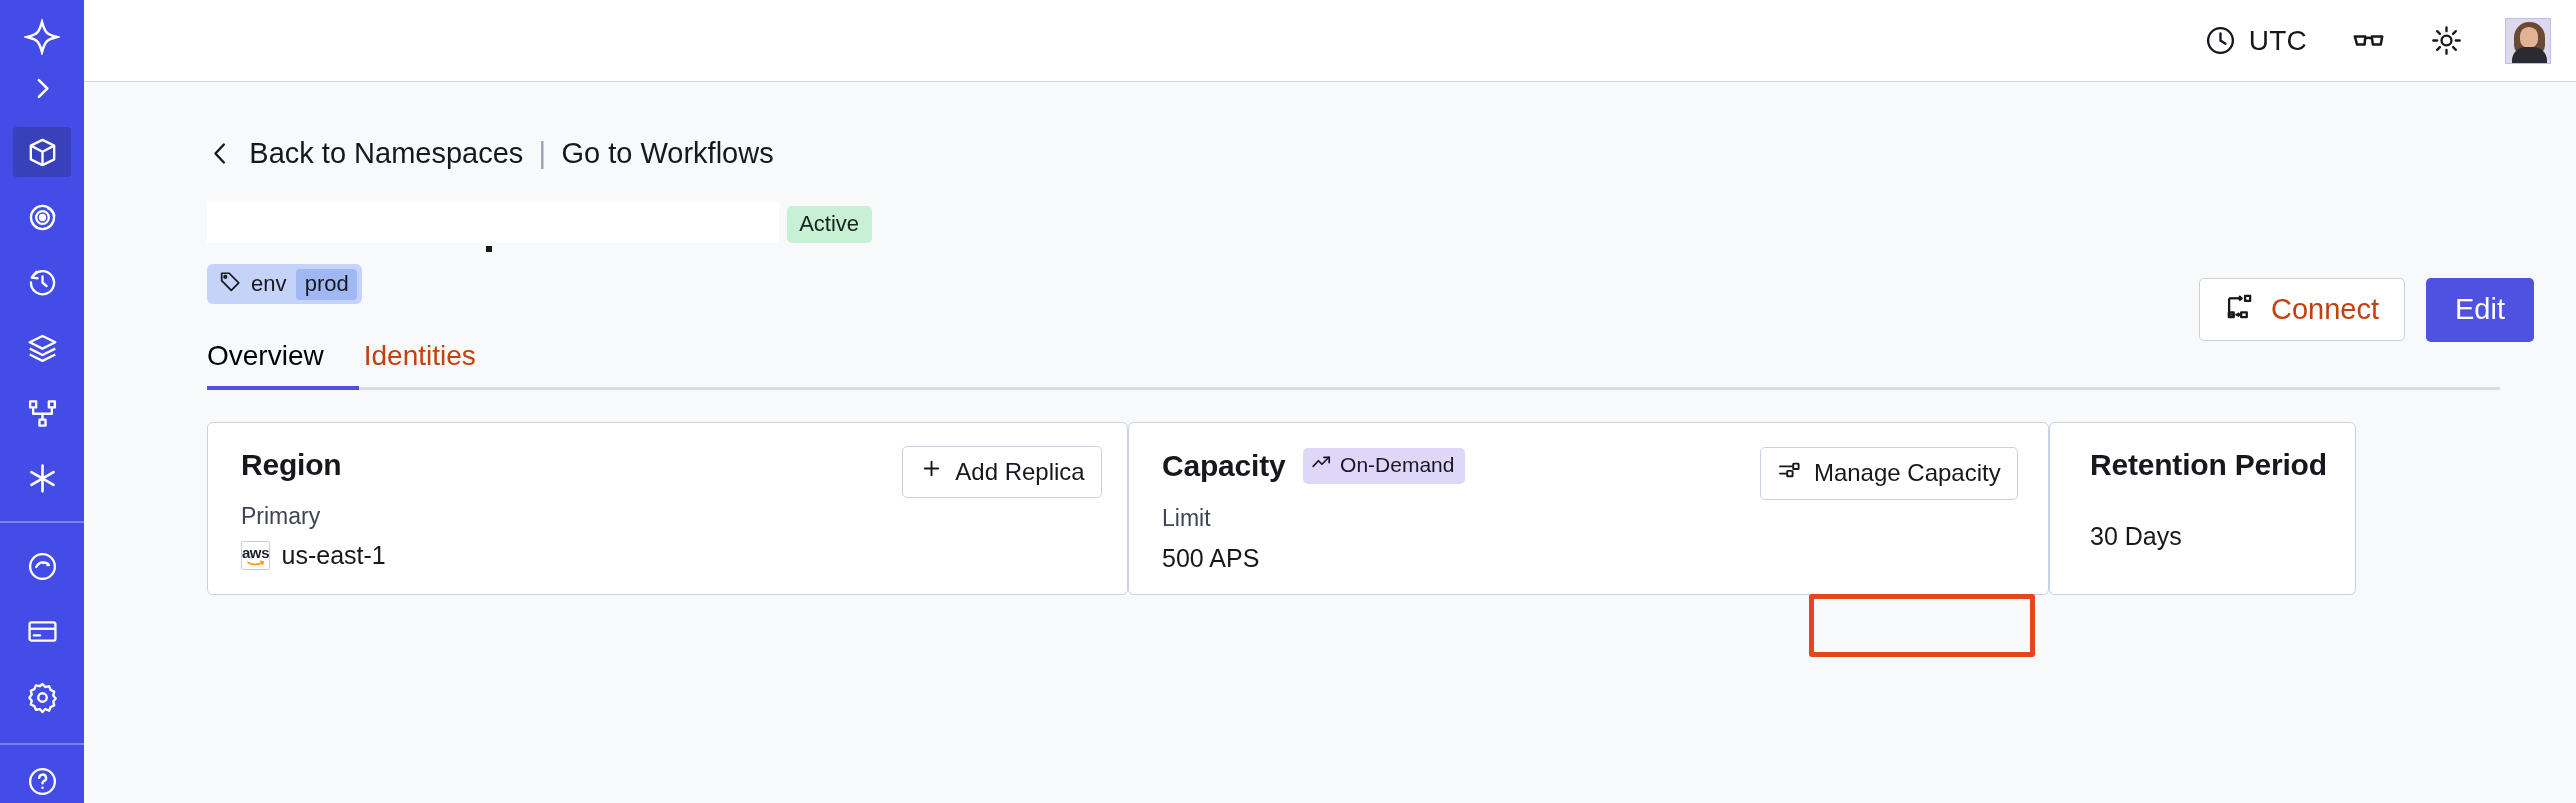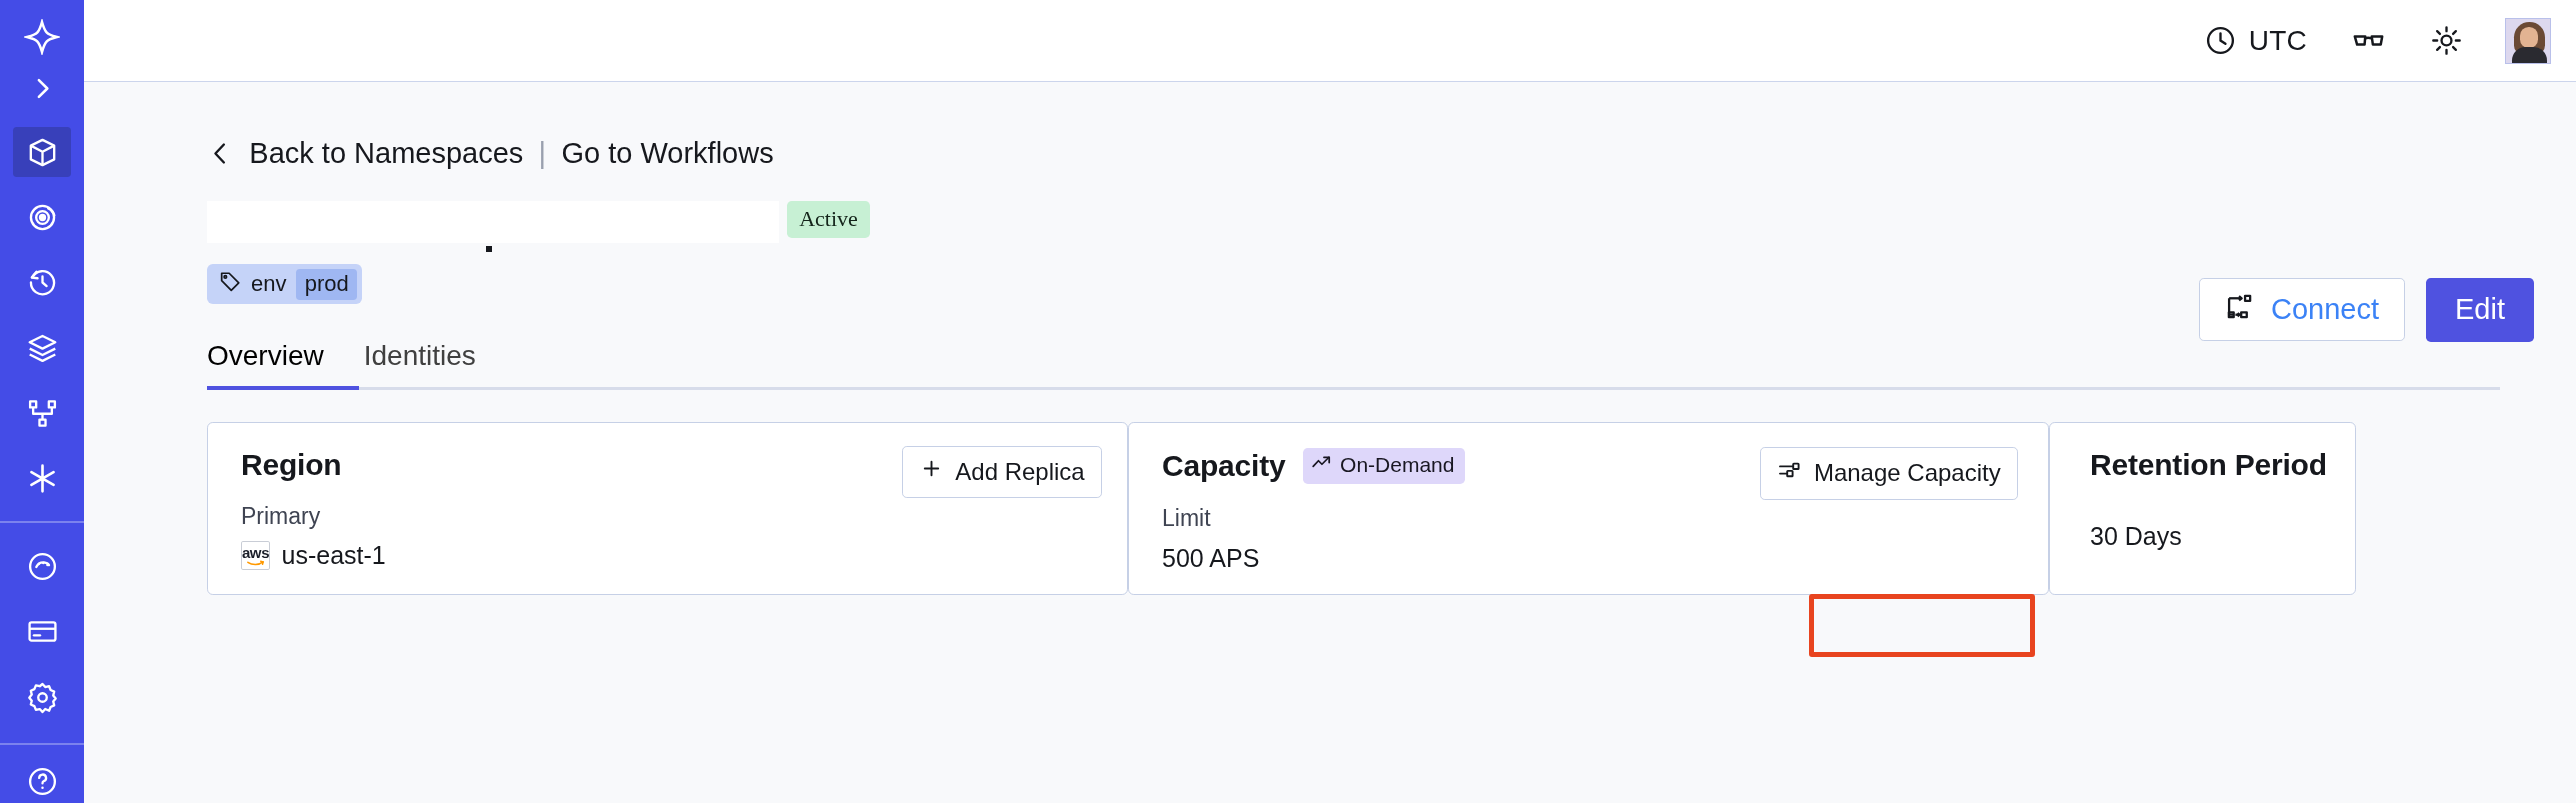--- a/index.html
+++ b/index.html
@@ -63,39 +63,39 @@
 
   
   .content { flex: 1 1 auto; background:#f8f9fb; padding: 0 38px 0 0; overflow:hidden; }
 
   .breadcrumb { display:flex; align-items:center; gap:15.3px;
                 margin: 55px 0 0 123px; font-size: 29px; color:#16181d; }
   .bc-link { cursor:pointer; white-space:nowrap; }
   .bc-sep { color: #9aa0ae; font-weight: 300; }
   .bc-chevron { cursor:pointer; display:flex; align-items:center; }
 
-  .title-row { display:flex; align-items:flex-start; margin: 31px 0 0 123px; position:relative;font-family:Liberation Serif, serif; }
+  .title-row { display:flex; align-items:flex-end; margin: 31px 0 0 123px; position:relative; }
   .title-redacted { width: 572px; height: 42px; background:#ffffff; flex:0 0 572px; }
   .title-dot { position:absolute; left:279px; top: 45px; width:5.8px; height:5.8px; background:#16181d; }
   .badge-active {
     margin-left: 7.7px; background: #c7f0d4; color:#14241a;
     font-size: 22px; padding: 4.8px 12.5px 5.8px 12.5px; border-radius: 4.8px; white-space:nowrap;
   }
 
   .tagrow { margin: 21px 0 0 123px; }
   .tag {
     display:inline-flex; align-items:center; gap: 9.6px;
     background: #c5d3f8; border-radius: 5.8px;
     padding: 4.8px 4.8px 4.8px 11.5px; font-size: 22px; color:#16181d;
   }
   .tag-val { background:#9fb7f2; border-radius: 3.8px; padding: 1.9px 8.6px 2.9px 8.6px; }
 
   
   .tabs { margin: 36px 38px 0 123px; position: relative; display:flex; gap: 0; }
-  .tab { font-size: 28px; color:#404040; padding: 0 0 17.3px 0; cursor:pointer; }
+  .tab { font-size: 28px; color:#c2410c; padding: 0 0 17.3px 0; cursor:pointer; }
   .tab.active { color:#000000; }
   .tab + .tab { margin-left: 40px; }
   .tabs-underline { position:absolute; left:0; right:0; bottom:0; height:2.9px; background:#d7dcea; }
   .tab-active-bar { position:absolute; left:0; bottom:0; height:3.8px; width:152px; background:#4f52e0; }
 
   
   .cards { display:flex; margin: 32px 38px 0 123px; }
   .card {
     background:#fff; border:1.9px solid #c6d0e6; border-radius: 5.8px;
     height: 173px; padding: 25px 27px 0 33px; position: relative;
@@ -127,21 +127,21 @@
     width: 29px; height: 29px; border:1px solid #c9cdd6; background:#fff;
     display:flex; flex-direction:column; align-items:center; justify-content:center;
     flex:0 0 29px; border-radius:1.9px;
   }
   .aws-txt { font-size:15px; font-weight:700; color:#1b1f2a; line-height:1; letter-spacing:-0.4px; }
 
   
   .actions { position:absolute; top: 278px; right: 42px; display:flex; align-items:center; gap:21px; }
   .btn-connect {
     background:#fff; border:1.9px solid #c6d0e6; border-radius:4.8px;
-    font-size:29px; color:#3b82f6; padding: 12.5px 25px;
+    font-size:29px; color:#c2410c; padding: 12.5px 25px;
     display:inline-flex; align-items:center; gap:17.3px; cursor:pointer; white-space:nowrap;
   }
   .btn-edit {
     background:#4f52e0; color:#fff; border:none; border-radius:4.8px;
     font-size:29px; padding: 15.3px 29px; cursor:pointer; white-space:nowrap;
     font-family:"Liberation Sans", sans-serif;
   }
 
   
   .annot-box {

